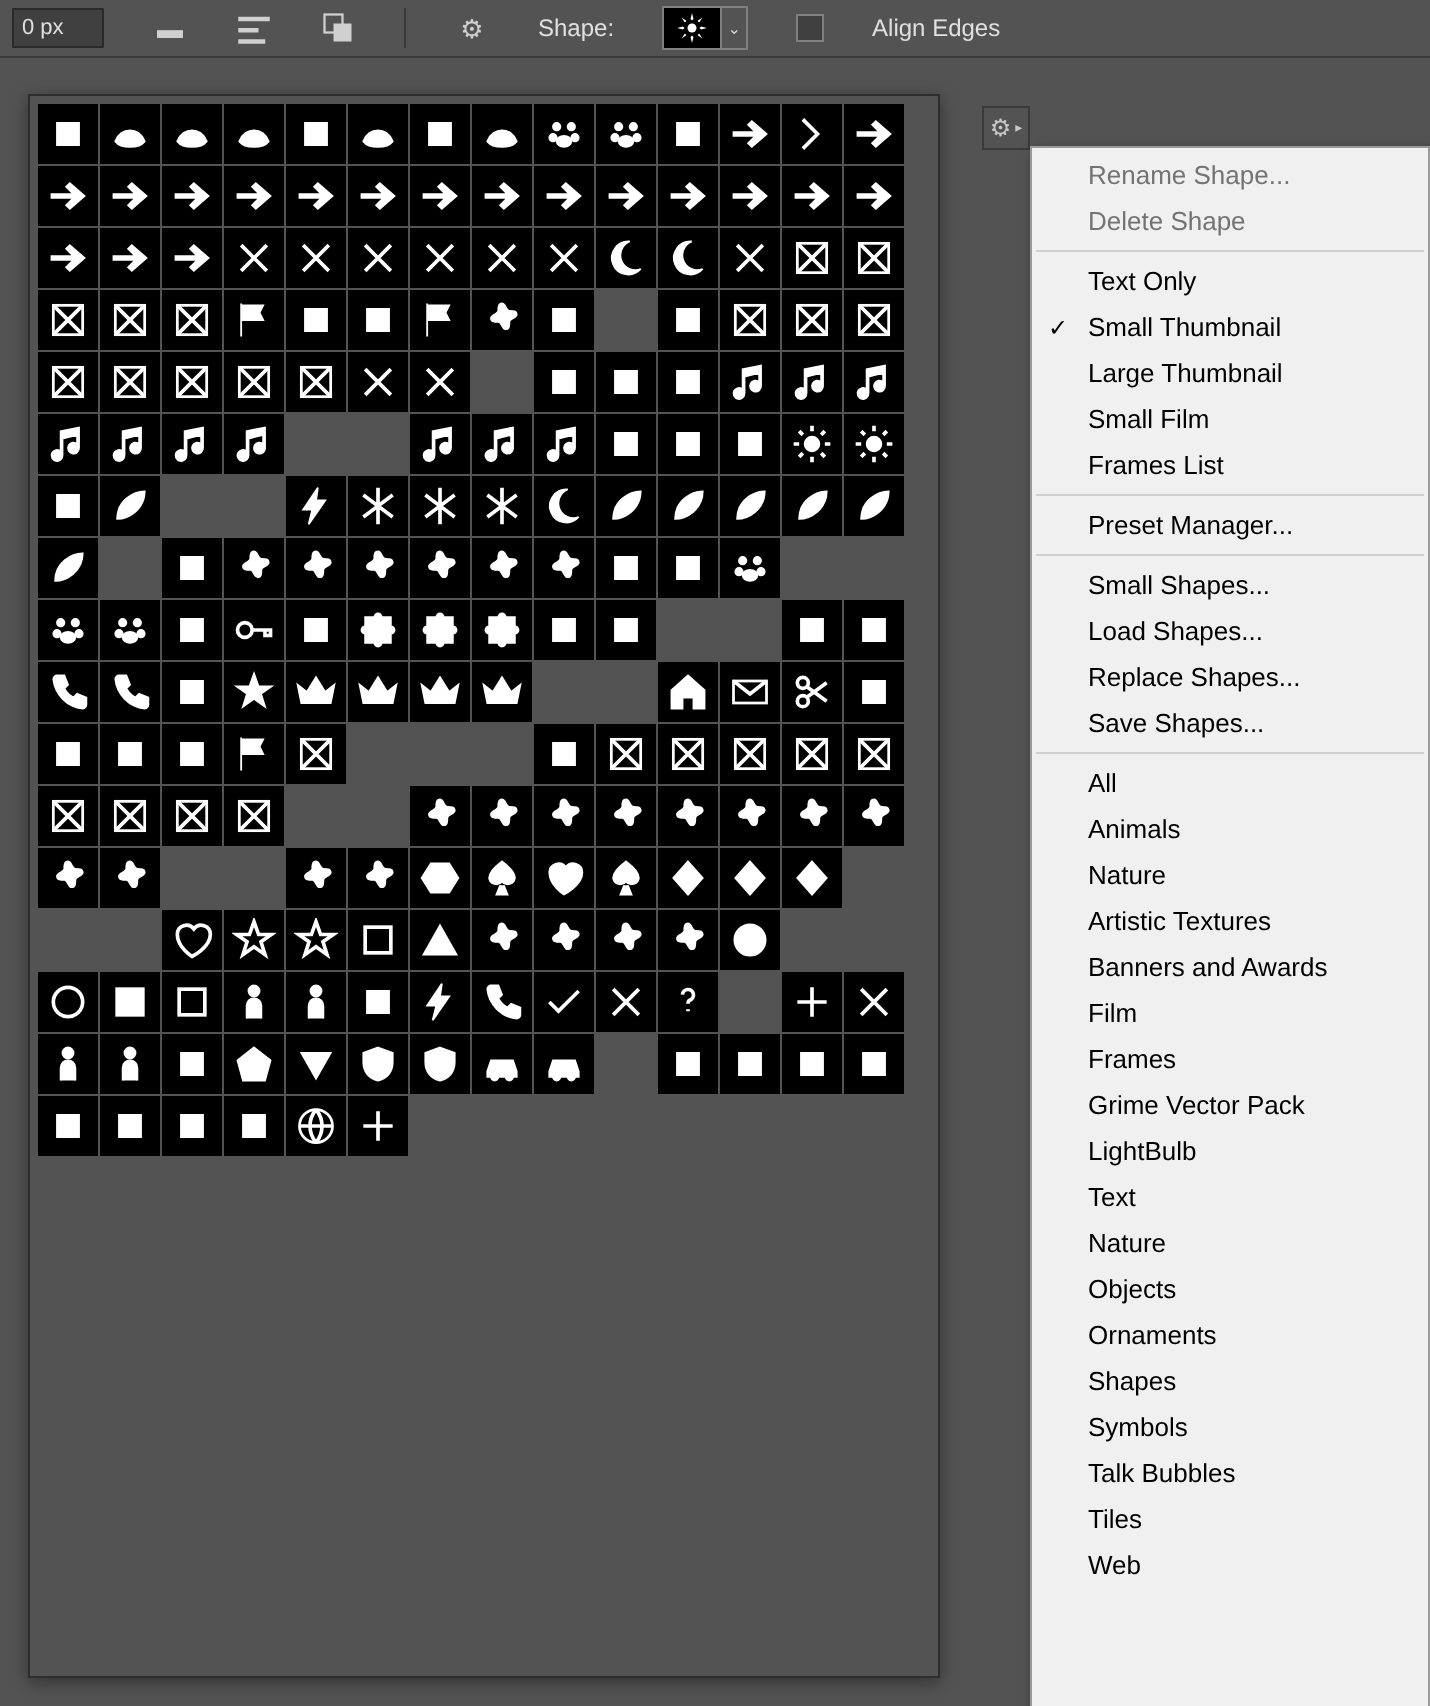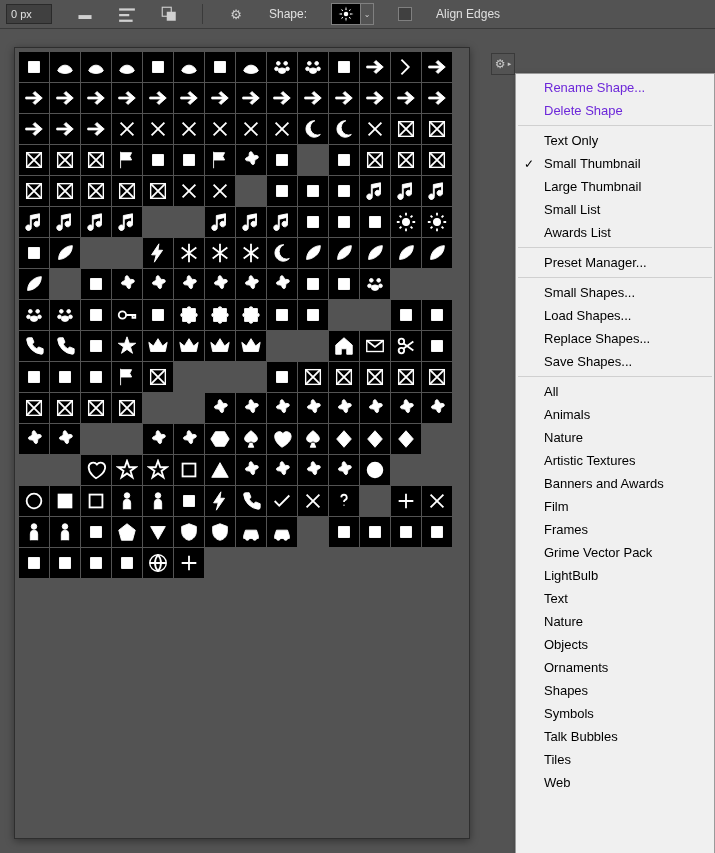--- a/index.html
+++ b/index.html
@@ -13,21 +13,21 @@
   .shape-dd{width:12px;height:20px;border:1px solid #808080;border-left:none;display:flex;align-items:center;justify-content:center;font-size:8px;color:#d0d0d0;background:#535353}
   .chk{width:12px;height:12px;border:1px solid #808080;background:#404040}
   .main{position:relative;width:715px;height:825px}
   .panel{position:absolute;left:14px;top:18px;width:454px;height:790px;background:#535353;border:1px solid #2e2e2e;box-shadow:0 2px 8px rgba(0,0,0,.4)}
   .grid{padding:4px;display:flex;flex-wrap:wrap;gap:1px;align-content:flex-start;height:100%;overflow:hidden}
   .cell{width:30px;height:30px;background:#000;display:flex;align-items:center;justify-content:center;color:#fff}
   .cell svg{width:22px;height:22px;fill:#fff;stroke:#fff}
   .gear-btn{position:absolute;right:200px;top:24px;width:22px;height:20px;border:1px solid #3a3a3a;background:#535353;display:flex;align-items:center;justify-content:center;color:#c8c8c8;font-size:12px}
   .menu{position:absolute;right:0;top:44px;width:198px;background:#f0f0f0;border:1px solid #9a9a9a;box-shadow:2px 2px 6px rgba(0,0,0,.35);color:#000;padding:2px 0;height:806px;overflow:hidden}
   .mi{height:23px;display:flex;align-items:center;padding:0 8px 0 28px;font-size:13px;position:relative;white-space:nowrap}
-  .mi.disabled{color:#6d28d9}
+  .mi.disabled{color:#737373}
   .mi .chkmark{position:absolute;left:8px;font-size:12px}
   .msep{height:1px;background:#d0d0d0;margin:3px 2px}
 </style>
 </head>
 <body>
 
 <div class="toolbar">
   <input class="tb-input" value="0 px" style="">
   <div class="tb-ico">▬</div>
   <div class="tb-ico">
@@ -1175,22 +1175,22 @@
   <div class="menu">
     <div class="mi disabled">Rename Shape...</div>
     <div class="mi disabled">Delete Shape</div>
     <div class="msep"></div>
     <div class="mi">Text Only</div>
     <div class="mi">
         <span class="chkmark">✓</span>
         <span>Small Thumbnail</span>
       </div>
     <div class="mi">Large Thumbnail</div>
-    <div class="mi">Small List</div>
-    <div class="mi">Awards List</div>
+    <div class="mi">Small Film</div>
+    <div class="mi">Frames List</div>
     <div class="msep"></div>
     <div class="mi">Preset Manager...</div>
     <div class="msep"></div>
     <div class="mi">Small Shapes...</div>
     <div class="mi">Load Shapes...</div>
     <div class="mi">Replace Shapes...</div>
     <div class="mi">Save Shapes...</div>
     <div class="msep"></div>
     <div class="mi">All</div>
     <div class="mi">Animals</div>

